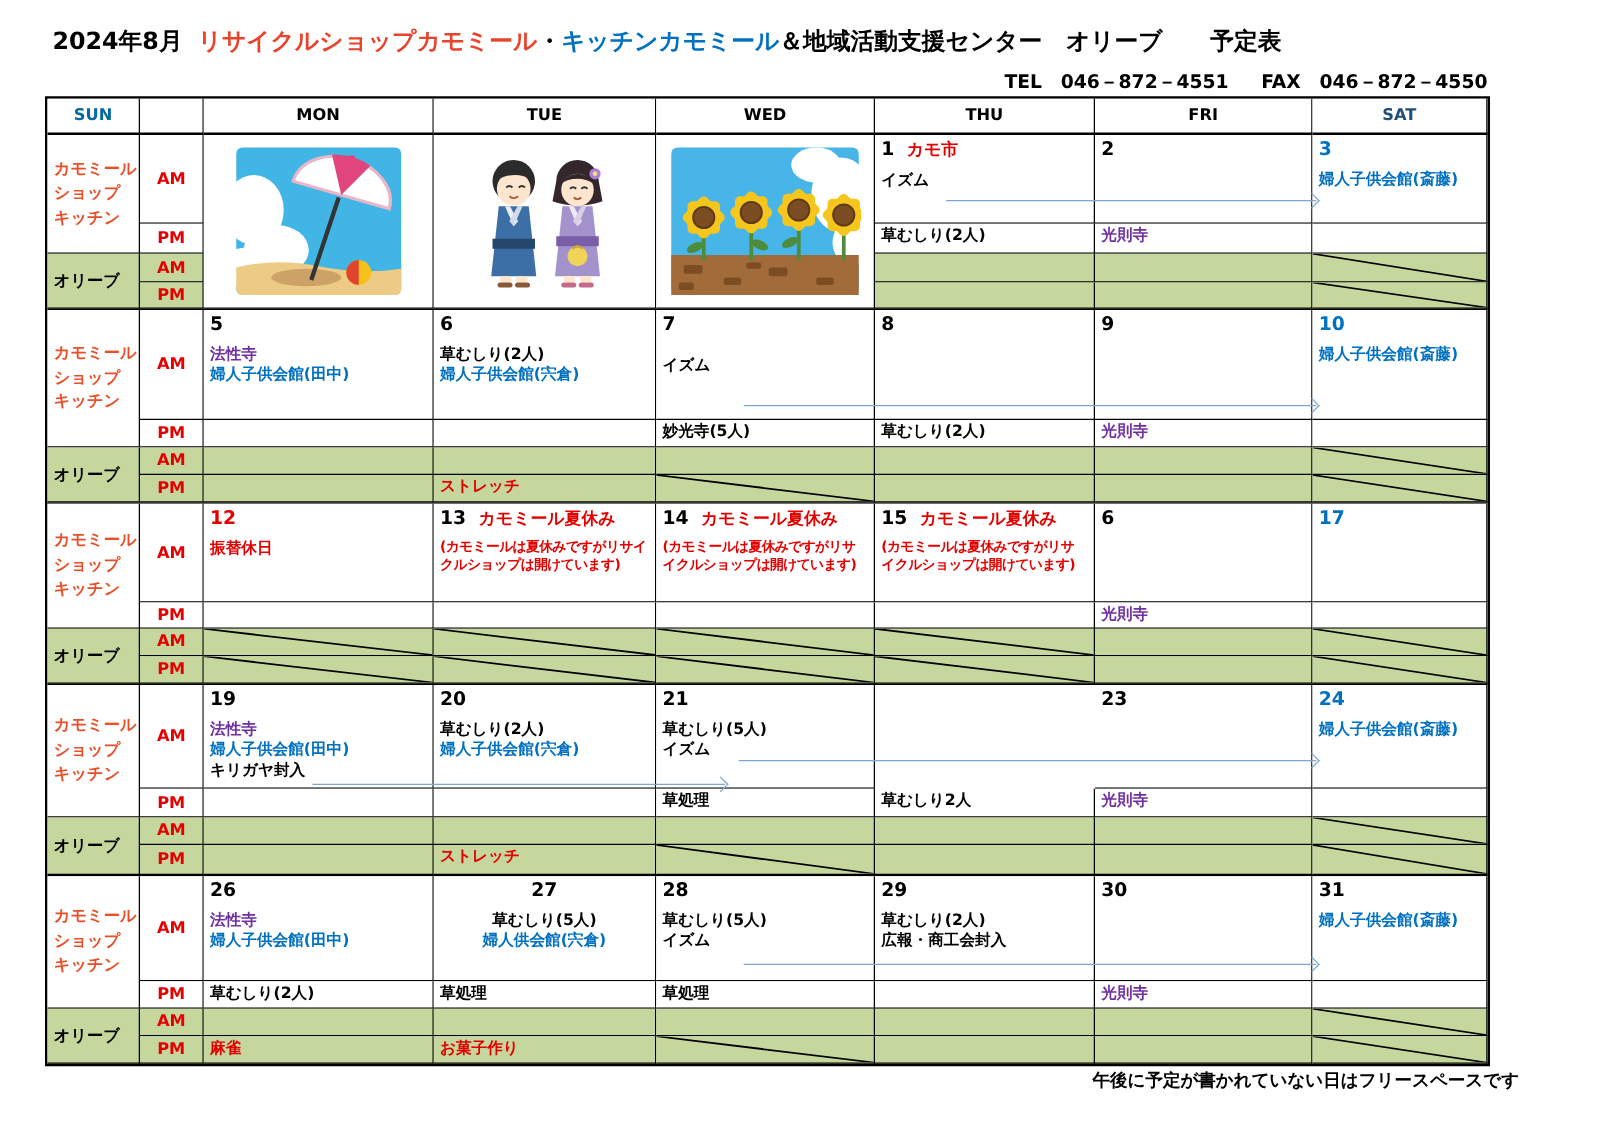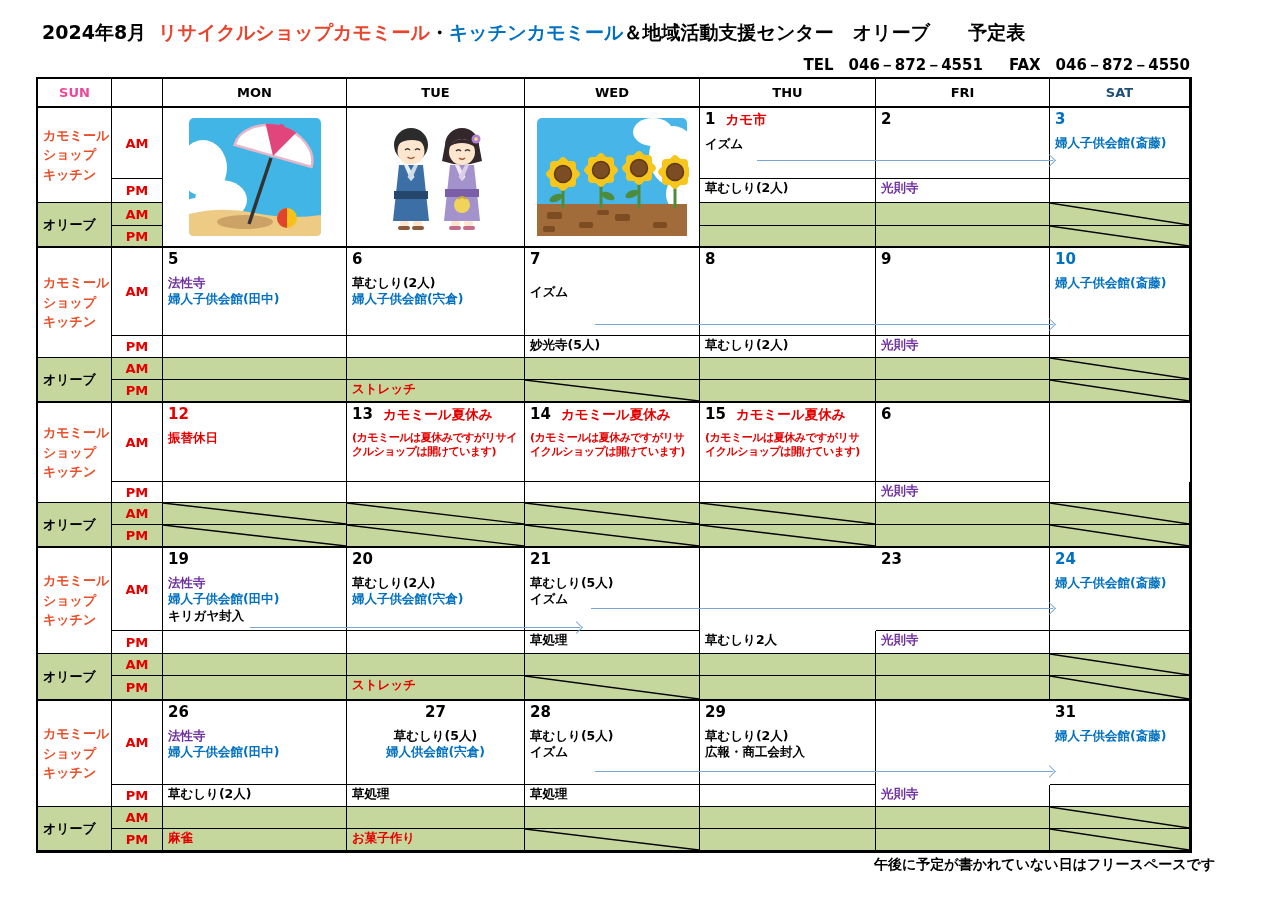--- a/index.html
+++ b/index.html
@@ -10,21 +10,21 @@
   .title .t-shop{color:#e8432c;margin-left:12px}
   .title .t-kitchen{color:#0070c0}
   .contact{position:absolute;top:56px;right:90px;font-size:15px;white-space:nowrap}
   .contact span{margin-left:26px}
   .footer{position:absolute;left:874px;top:856px;font-size:14px}
   .calendar{position:absolute;left:36px;top:77px;border:2px solid #000;background:#fff}
   .hdr,.week{display:grid;grid-template-columns:74px 51px 184px 178px 175px 176px 174px 140px;position:relative}
   .week + .week{border-top:1px solid #000}
   .cell{border-right:1px solid #000;border-bottom:1px solid #000;position:relative;overflow:hidden;background:#fff}
   .hd{height:29px;display:flex;align-items:center;justify-content:center;font-size:13px;border-bottom-width:2px}
-  .hd.sun{color:#ec4899}
+  .hd.sun{color:#0369a1}
   .hd.sat-h{color:#1f4e79}
   .green{background:#c6d79e}
   .mode{display:flex;align-items:center;justify-content:center;font-size:13px;color:#e50000}
   .label-kam{display:flex;flex-direction:column;justify-content:center;padding-left:5px;color:#e8502a;font-size:13px;line-height:1.5}
   .label-olive{display:flex;align-items:center;padding-left:5px;font-size:13px}
   .am{padding:2px 5px;font-size:12.5px}
   .pm{padding:1px 5px;font-size:12.5px}
   .num{font-size:15px}
   .suffix{margin-left:10px;font-size:13.5px}
   .lines{margin-top:7px}
@@ -317,20 +317,21 @@
         </div>
         <div class="cell green pm" style="grid-area: 4 / 6;">
           <svg class="x" viewBox="0 0 100 100" preserveAspectRatio="none">
             <line x1="0" y1="0" x2="100" y2="100" stroke="#000" stroke-width="1.4" vector-effect="non-scaling-stroke"></line>
           </svg>
         </div>
         <div class="cell am" style="grid-area: 1 / 7;"><span class="num">6</span></div>
         <div class="cell pm" style="grid-area: 2 / 7;"><span class="line c-purple">光則寺</span></div>
         <div class="cell green" style="grid-area: 3 / 7;"></div>
         <div class="cell green pm" style="grid-area: 4 / 7;"></div>
+        <div class="cell am" style="grid-area: 1 / 8;"><span class="num c-blue">17</span></div>
         <div class="cell pm" style="grid-area: 2 / 8;"></div>
         <div class="cell green" style="grid-area: 3 / 8;">
           <svg class="x" viewBox="0 0 100 100" preserveAspectRatio="none">
             <line x1="0" y1="0" x2="100" y2="100" stroke="#000" stroke-width="1.4" vector-effect="non-scaling-stroke"></line>
           </svg>
         </div>
         <div class="cell green pm" style="grid-area: 4 / 8;">
           <svg class="x" viewBox="0 0 100 100" preserveAspectRatio="none">
             <line x1="0" y1="0" x2="100" y2="100" stroke="#000" stroke-width="1.4" vector-effect="non-scaling-stroke"></line>
           </svg>
@@ -433,20 +434,21 @@
             <line x1="0" y1="0" x2="100" y2="100" stroke="#000" stroke-width="1.4" vector-effect="non-scaling-stroke"></line>
           </svg>
         </div>
         <div class="cell am" style="grid-area: 1 / 6;"><span class="num">29</span><div class="lines">
             <div class="line">草むしり(2人)</div>
             <div class="line">広報・商工会封入</div>
           </div></div>
         <div class="cell pm" style="grid-area: 2 / 6;"></div>
         <div class="cell green" style="grid-area: 3 / 6;"></div>
         <div class="cell green pm" style="grid-area: 4 / 6;"></div>
+        <div class="cell am" style="grid-area: 1 / 7;"><span class="num">30</span></div>
         <div class="cell pm" style="grid-area: 2 / 7;"><span class="line c-purple">光則寺</span></div>
         <div class="cell green" style="grid-area: 3 / 7;"></div>
         <div class="cell green pm" style="grid-area: 4 / 7;"></div>
         <div class="cell am" style="grid-area: 1 / 8;"><span class="num">31</span><div class="lines">
             <div class="line c-blue">婦人子供会館(斎藤)</div>
           </div></div>
         <div class="cell pm" style="grid-area: 2 / 8;"></div>
         <div class="cell green" style="grid-area: 3 / 8;">
           <svg class="x" viewBox="0 0 100 100" preserveAspectRatio="none">
             <line x1="0" y1="0" x2="100" y2="100" stroke="#000" stroke-width="1.4" vector-effect="non-scaling-stroke"></line>

